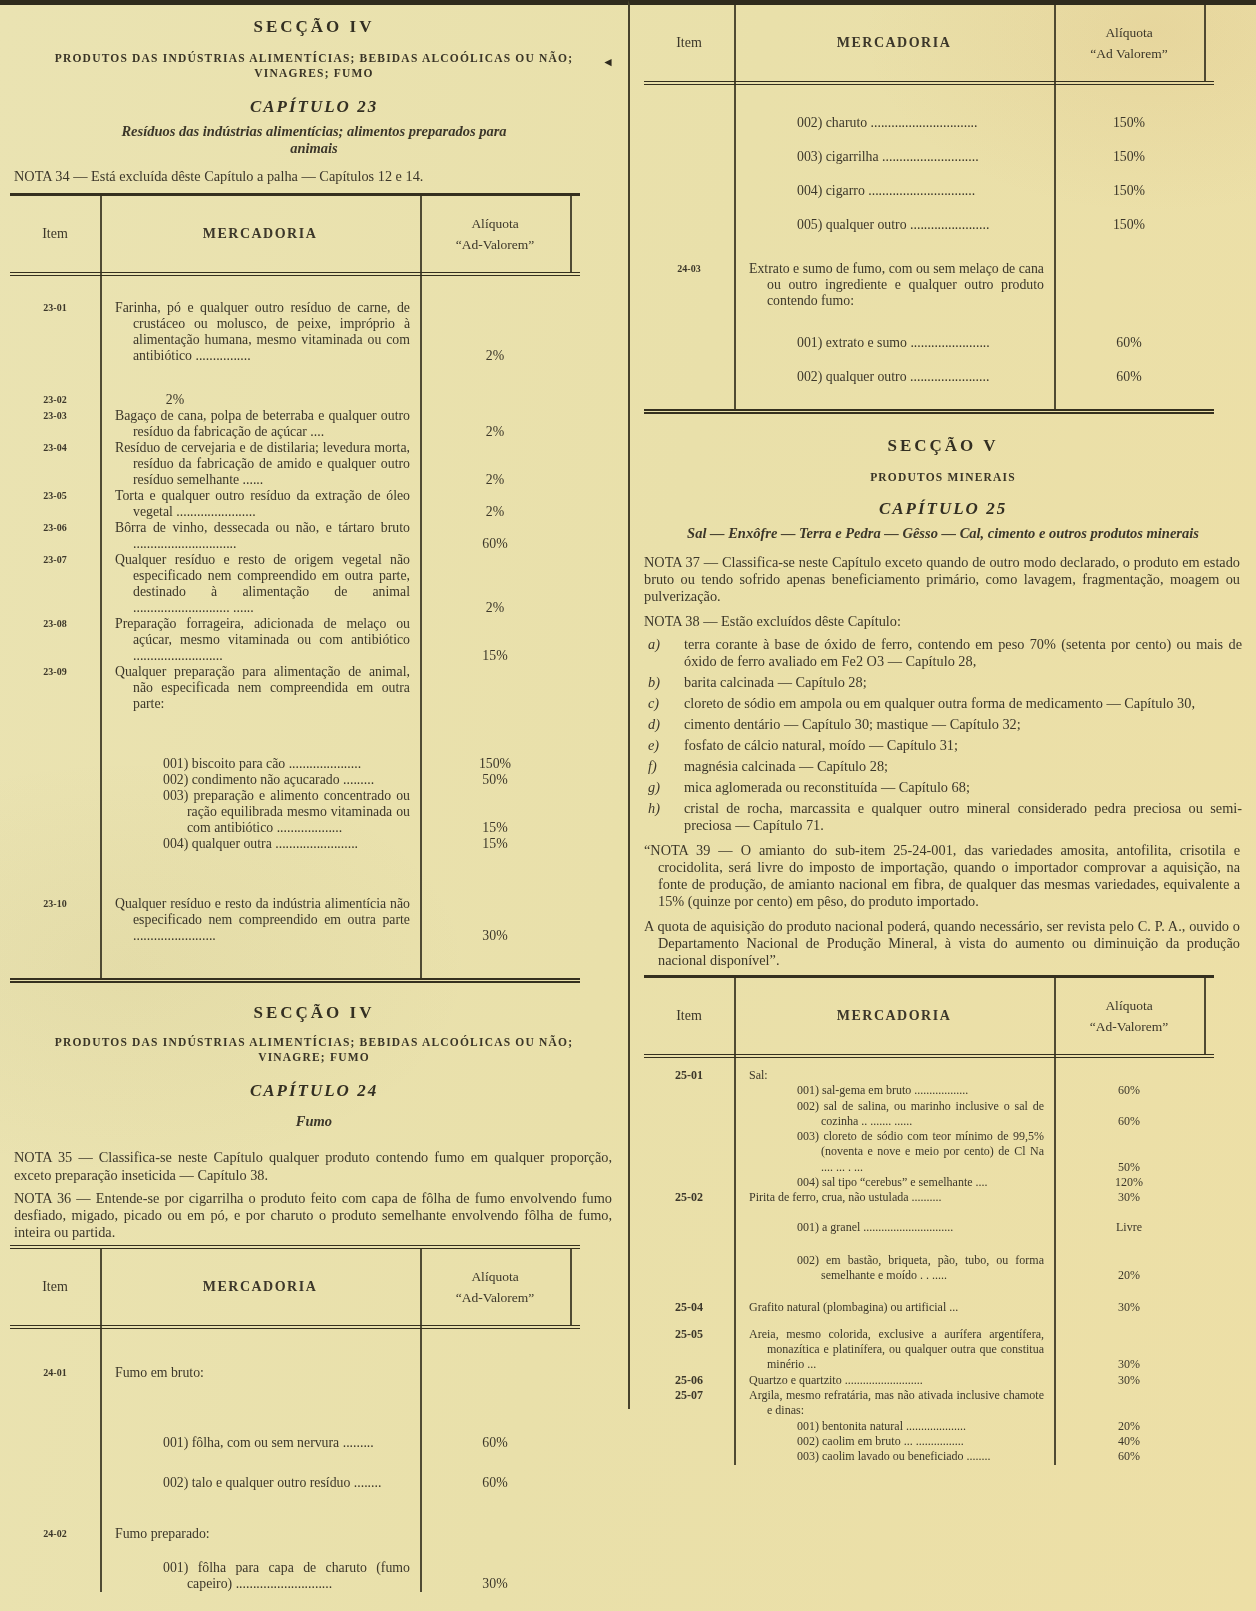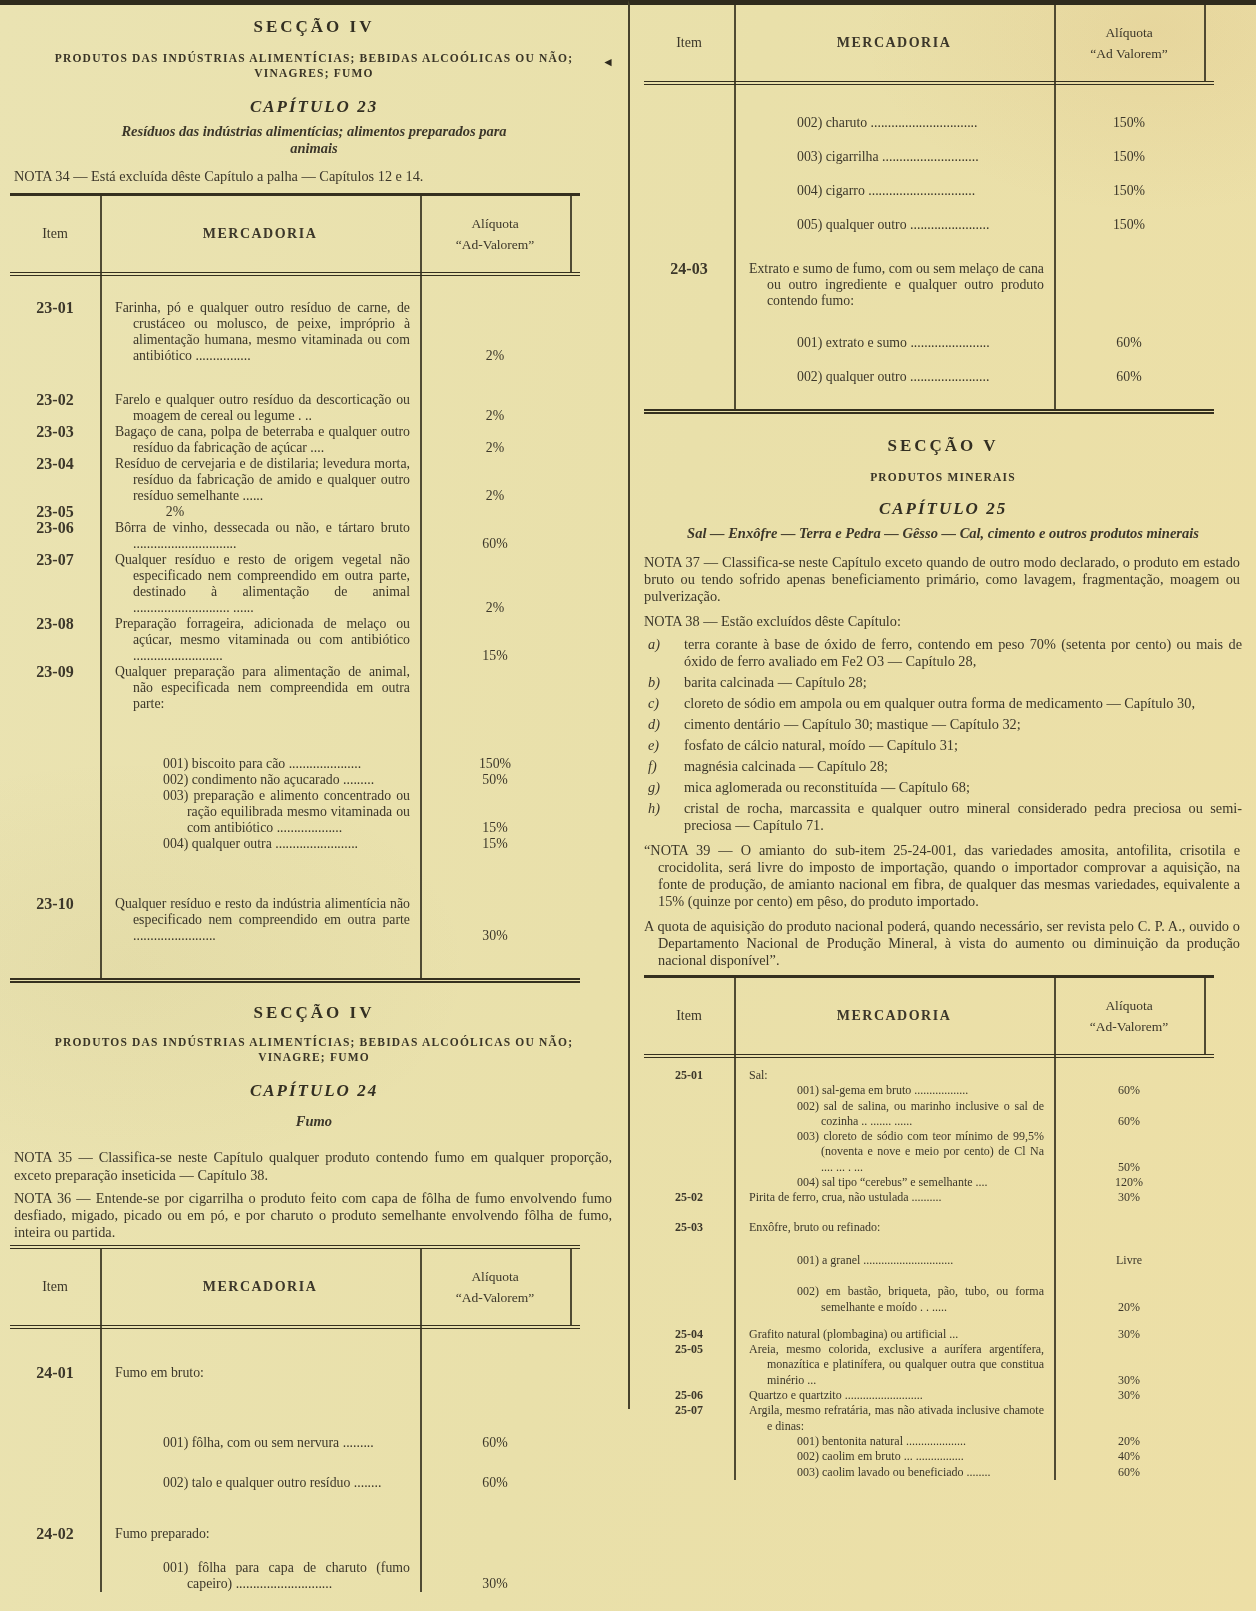--- a/index.html
+++ b/index.html
@@ -40,21 +40,21 @@
   .thead{display:flex;align-items:center;height:76px;border-bottom:4px double #35301f;}
   .th-item{flex:0 0 90px;text-align:center;font-size:14px;}
   .th-merc{flex:0 0 320px;text-align:center;font-weight:bold;letter-spacing:1.5px;font-size:14px;}
   .th-aliq{flex:0 0 150px;text-align:center;font-size:13.5px;line-height:21px;}
   .vrule{position:absolute;top:0;bottom:0;width:2px;background:#35301f;opacity:.85;}
   .vrule.v1{left:90px;}
   .vrule.v2{left:410px;}
   .vrule.v3{left:560px;top:0;height:76px;bottom:auto;}
   .tbody{position:relative;}
   .trow{display:flex;align-items:flex-start;}
-  .c-item{flex:0 0 90px;text-align:center;font-weight:bold;font-size:16px;line-height:16px;}
+  .c-item{flex:0 0 90px;text-align:center;font-weight:bold;font-size:10px;line-height:16px;}
   .c-desc{flex:0 0 320px;box-sizing:border-box;font-size:13.8px;line-height:16px;text-align:justify;
           padding-left:33px;padding-right:10px;text-indent:-18px;}
   .trow.sub .c-desc{padding-left:87px;text-indent:-24px;}
   .c-rate{flex:0 0 150px;align-self:flex-end;text-align:center;font-size:13.8px;line-height:16px;}
   #t1{padding-bottom:34px;}
   #t1 .trow:nth-child(1){margin-top:24px;}
   #t1 .trow:nth-child(2){margin-top:28px;}
   #t1 .trow:nth-child(10){margin-top:44px;}
   #t1 .trow:nth-child(14){margin-top:44px;}
   #t2 .trow:nth-child(1){margin-top:36px;}
@@ -111,35 +111,35 @@
         </div>
       </div>
       <div class="tbody" id="t1">
           <div class="trow">
             <div class="c-item">23-01</div>
             <div class="c-desc">Farinha, pó e qualquer outro resíduo de carne, de crustáceo ou molusco, de peixe, impróprio à alimentação humana, mesmo vitaminada ou com antibiótico ................</div>
             <div class="c-rate">2%</div>
           </div>
           <div class="trow">
             <div class="c-item">23-02</div>
-            <div class="c-desc">Farelo e qualquer outro resíduo da descorticação ou moagem de cereal ou legume . ..</div>
             <div class="c-rate">2%</div>
           </div>
           <div class="trow">
             <div class="c-item">23-03</div>
             <div class="c-desc">Bagaço de cana, polpa de beterraba e qualquer outro resíduo da fabricação de açúcar ....</div>
             <div class="c-rate">2%</div>
           </div>
           <div class="trow">
             <div class="c-item">23-04</div>
             <div class="c-desc">Resíduo de cervejaria e de distilaria; levedura morta, resíduo da fabricação de amido e qualquer outro resíduo semelhante ......</div>
             <div class="c-rate">2%</div>
           </div>
           <div class="trow">
             <div class="c-item">23-05</div>
+            <div class="c-desc">Torta e qualquer outro resíduo da extração de óleo vegetal .......................</div>
             <div class="c-rate">2%</div>
           </div>
           <div class="trow">
             <div class="c-item">23-06</div>
             <div class="c-desc">Bôrra de vinho, dessecada ou não, e tártaro bruto ..............................</div>
             <div class="c-rate">60%</div>
           </div>
           <div class="trow">
             <div class="c-item">23-07</div>
             <div class="c-desc">Qualquer resíduo e resto de origem vegetal não especificado nem compreendido em outra parte, destinado à alimentação de animal ............................ ......</div>
@@ -370,25 +370,20 @@
           <div class="trow sub">
             <div class="c-item"></div>
             <div class="c-desc">004) sal tipo “cerebus” e semelhante ....</div>
             <div class="c-rate">120%</div>
           </div>
           <div class="trow">
             <div class="c-item">25-02</div>
             <div class="c-desc">Pirita de ferro, crua, não ustulada ..........</div>
             <div class="c-rate">30%</div>
           </div>
-          <div class="trow">
-            <div class="c-item">25-03</div>
-            <div class="c-desc">Enxôfre, bruto ou refinado:</div>
-            <div class="c-rate"></div>
-          </div>
           <div class="trow sub">
             <div class="c-item"></div>
             <div class="c-desc">001) a granel ..............................</div>
             <div class="c-rate">Livre</div>
           </div>
           <div class="trow sub">
             <div class="c-item"></div>
             <div class="c-desc">002) em bastão, briqueta, pão, tubo, ou forma semelhante e moído . . .....</div>
             <div class="c-rate">20%</div>
           </div>

